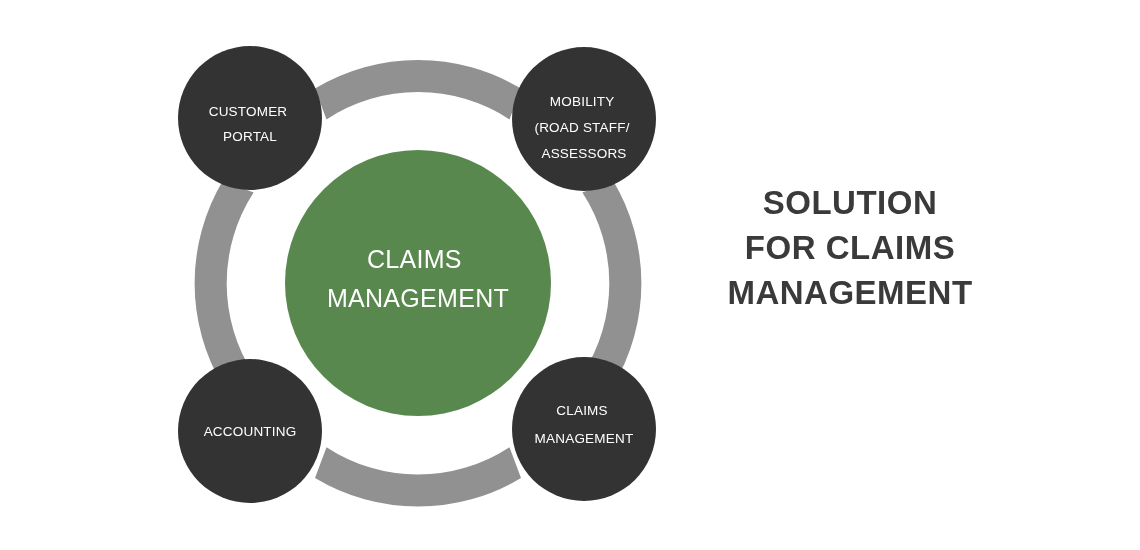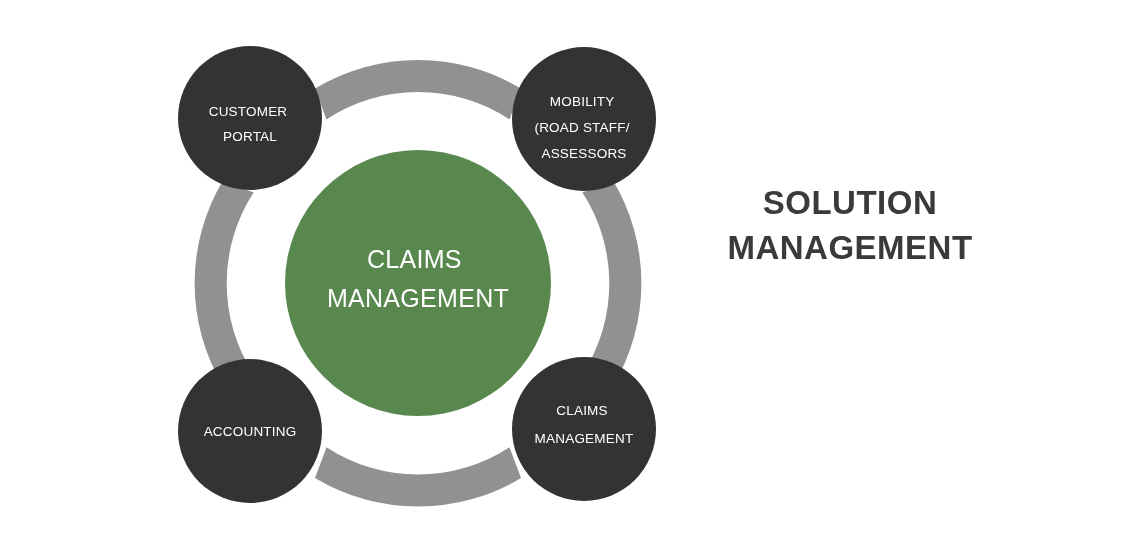--- a/index.html
+++ b/index.html
@@ -130,16 +130,17 @@
       <text class="node-label">
         <tspan x="584" y="415">CLAIMS</tspan>
         <tspan x="584" y="443">MANAGEMENT</tspan>
       </text>
     </g>
 
   </svg>
 
   <div class="heading-block">
     <span class="heading-line">SOLUTION</span>
+    <span class="heading-line">FOR CLAIMS</span>
     <span class="heading-line">MANAGEMENT</span>
   </div>
 
 </div>
 
 </body></html>

